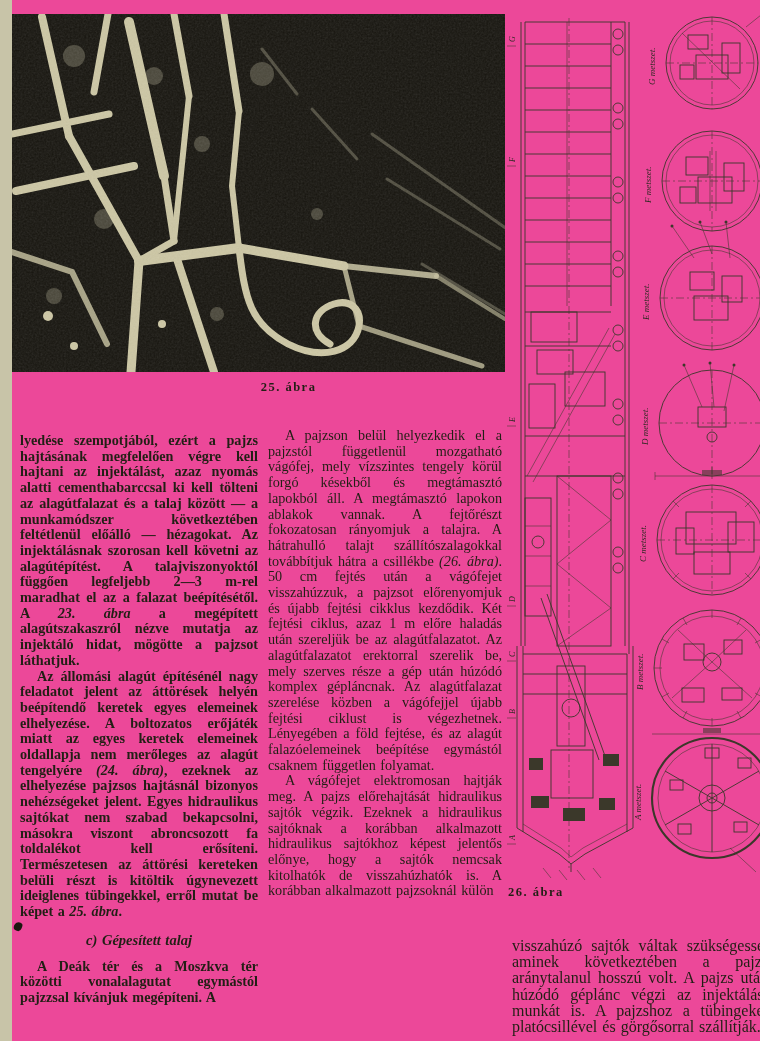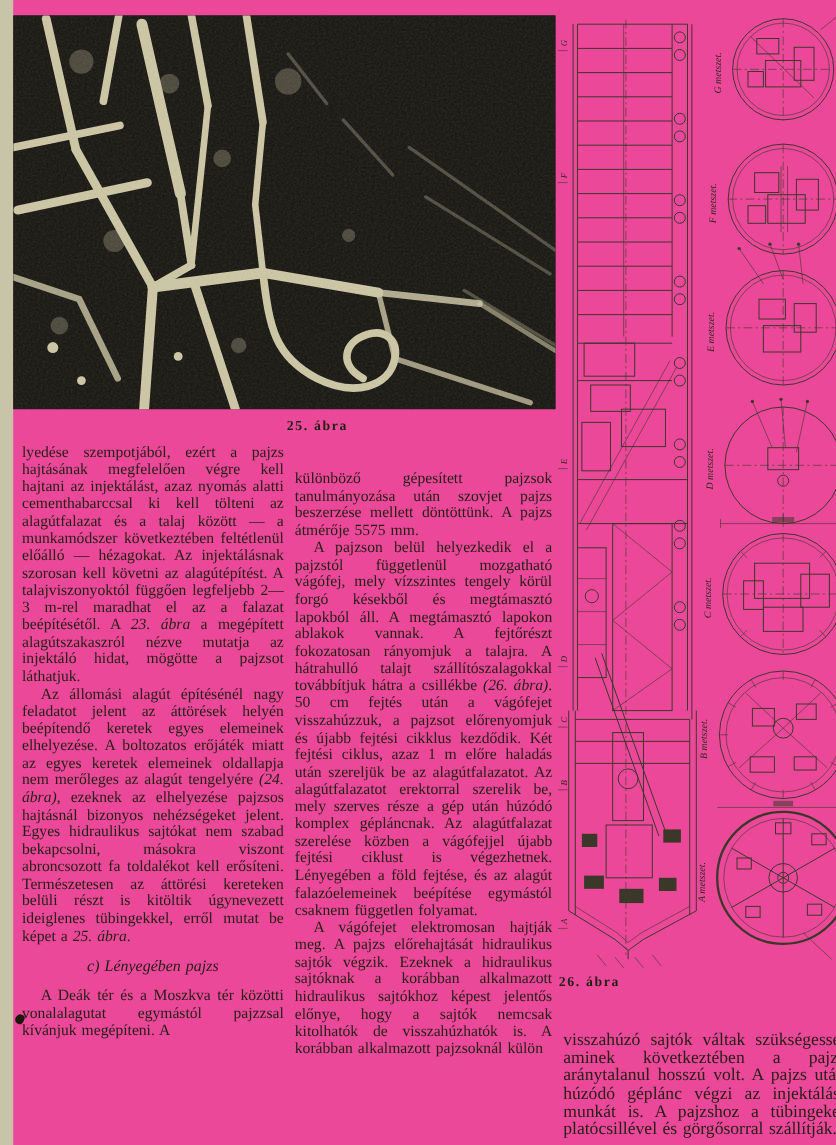--- a/index.html
+++ b/index.html
@@ -12,21 +12,21 @@
   }
   
   .photo{position:absolute;left:0;top:14px;width:493px;height:358px;background:#16140e;}
   .photo svg{display:block;}
   
   .fig-caption{position:absolute;font-weight:700;font-size:12.5px;letter-spacing:1.5px;color:#221f15;}
   .cap25{left:0;top:380px;width:493px;text-align:center;text-indent:60px;}
   .cap26{left:496px;top:885px;width:260px;text-align:left;}
   
   .col{position:absolute;font-size:14.2px;line-height:15.7px;text-align:justify;word-spacing:1px;}
-  .col-left{left:8px;top:404px;width:238px;}
+  .col-left{left:8px;top:433px;width:238px;font-weight:bold;}
   .col-mid{left:256px;top:428px;width:234px;}
   .col-right{left:500px;top:938px;width:256px;font-size:16px;line-height:16.2px;}
   .para{margin:0;}
   .para.indent{text-indent:17px;}
   .subheading{font-style:italic;font-size:14.5px;text-align:center;margin:13px 0 10px 0;}
   .ink-blob{position:absolute;left:2px;top:922px;width:8px;height:9px;background:#1a180f;border-radius:60% 40% 50% 50%;transform:rotate(20deg);}
   
   .diagram{position:absolute;left:495px;top:6px;width:265px;height:878px;}
   .dwg line,.dwg polyline,.dwg rect,.dwg circle,.dwg path{stroke:#3b382a;fill:none;stroke-width:.9;}
   .dwg .thin{stroke-width:.55;}
@@ -337,29 +337,28 @@
       <text class="slabel" transform="translate(-71,22) rotate(-90)">A metszet.</text>
     </g>
   </svg>
   <div class="fig-caption cap26">26. ábra</div>
 
   <div class="col col-left">
     <div>
         <p class="para"><span>lyedése szempotjából, ezért a pajzs hajtásának megfelelően végre kell hajtani az injektálást, azaz nyomás alatti cementhabarccsal ki kell tölteni az alagútfalazat és a talaj között — a munkamódszer következtében feltétlenül előálló — hézagokat. Az injektálásnak szorosan kell követni az alagútépítést. A talajviszonyoktól függően legfeljebb 2—3 m-rel maradhat el az a falazat beépítésétől. A </span><i>23. ábra</i><span> a megépített alagútszakaszról nézve mutatja az injektáló hidat, mögötte a pajzsot láthatjuk.</span></p>
         <p class="para indent"><span>Az állomási alagút építésénél nagy feladatot jelent az áttörések helyén beépítendő keretek egyes elemeinek elhelyezése. A boltozatos erőjáték miatt az egyes keretek elemeinek oldallapja nem merőleges az alagút tengelyére </span><i>(24. ábra)</i><span>, ezeknek az elhelyezése pajzsos hajtásnál bizonyos nehézségeket jelent. Egyes hidraulikus sajtókat nem szabad bekapcsolni, másokra viszont abroncsozott fa toldalékot kell erősíteni. Természetesen az áttörési kereteken belüli részt is kitöltik úgynevezett ideiglenes tübingekkel, erről mutat be képet a </span><i>25. ábra</i><span>.</span></p>
       </div>
-    <div class="subheading">c) Lényegében pajzs</div>
+    <div class="subheading">c) Gépesített talaj</div>
     <div>
         <p class="para indent"><span>A Deák tér és a Moszkva tér közötti vonalalagutat egymástól pajzzsal kívánjuk megépíteni. A</span></p>
       </div>
   </div>
 
   <div class="col col-mid">
     <div>
-        <p class="para"><span>különböző gépesített pajzsok tanulmányozása után szovjet pajzs beszerzése mellett döntöttünk. A pajzs átmérője 5575 mm.</span></p>
         <p class="para indent"><span>A pajzson belül helyezkedik el a pajzstól függetlenül mozgatható vágófej, mely vízszintes tengely körül forgó késekből és megtámasztó lapokból áll. A megtámasztó lapokon ablakok vannak. A fejtőrészt fokozatosan rányomjuk a talajra. A hátrahulló talajt szállítószalagokkal továbbítjuk hátra a csillékbe </span><i>(26. ábra)</i><span>. 50 cm fejtés után a vágófejet visszahúzzuk, a pajzsot előrenyomjuk és újabb fejtési cikklus kezdődik. Két fejtési ciklus, azaz 1 m előre haladás után szereljük be az alagútfalazatot. Az alagútfalazatot erektorral szerelik be, mely szerves része a gép után húzódó komplex gépláncnak. Az alagútfalazat szerelése közben a vágófejjel újabb fejtési ciklust is végezhetnek. Lényegében a föld fejtése, és az alagút falazóelemeinek beépítése egymástól csaknem független folyamat.</span></p>
         <p class="para indent"><span>A vágófejet elektromosan hajtják meg. A pajzs előrehajtását hidraulikus sajtók végzik. Ezeknek a hidraulikus sajtóknak a korábban alkalmazott hidraulikus sajtókhoz képest jelentős előnye, hogy a sajtók nemcsak kitolhatók de visszahúzhatók is. A korábban alkalmazott pajzsoknál külön</span></p>
       </div>
   </div>
 
   <div class="col col-right">
     <div>
         <p class="para"><span>visszahúzó sajtók váltak szükségessé, aminek következtében a pajzs aránytalanul hosszú volt. A pajzs után húzódó géplánc végzi az injektálási munkát is. A pajzshoz a tübingeket platócsillével és görgősorral szállítják.</span></p>
       </div>
   </div>

